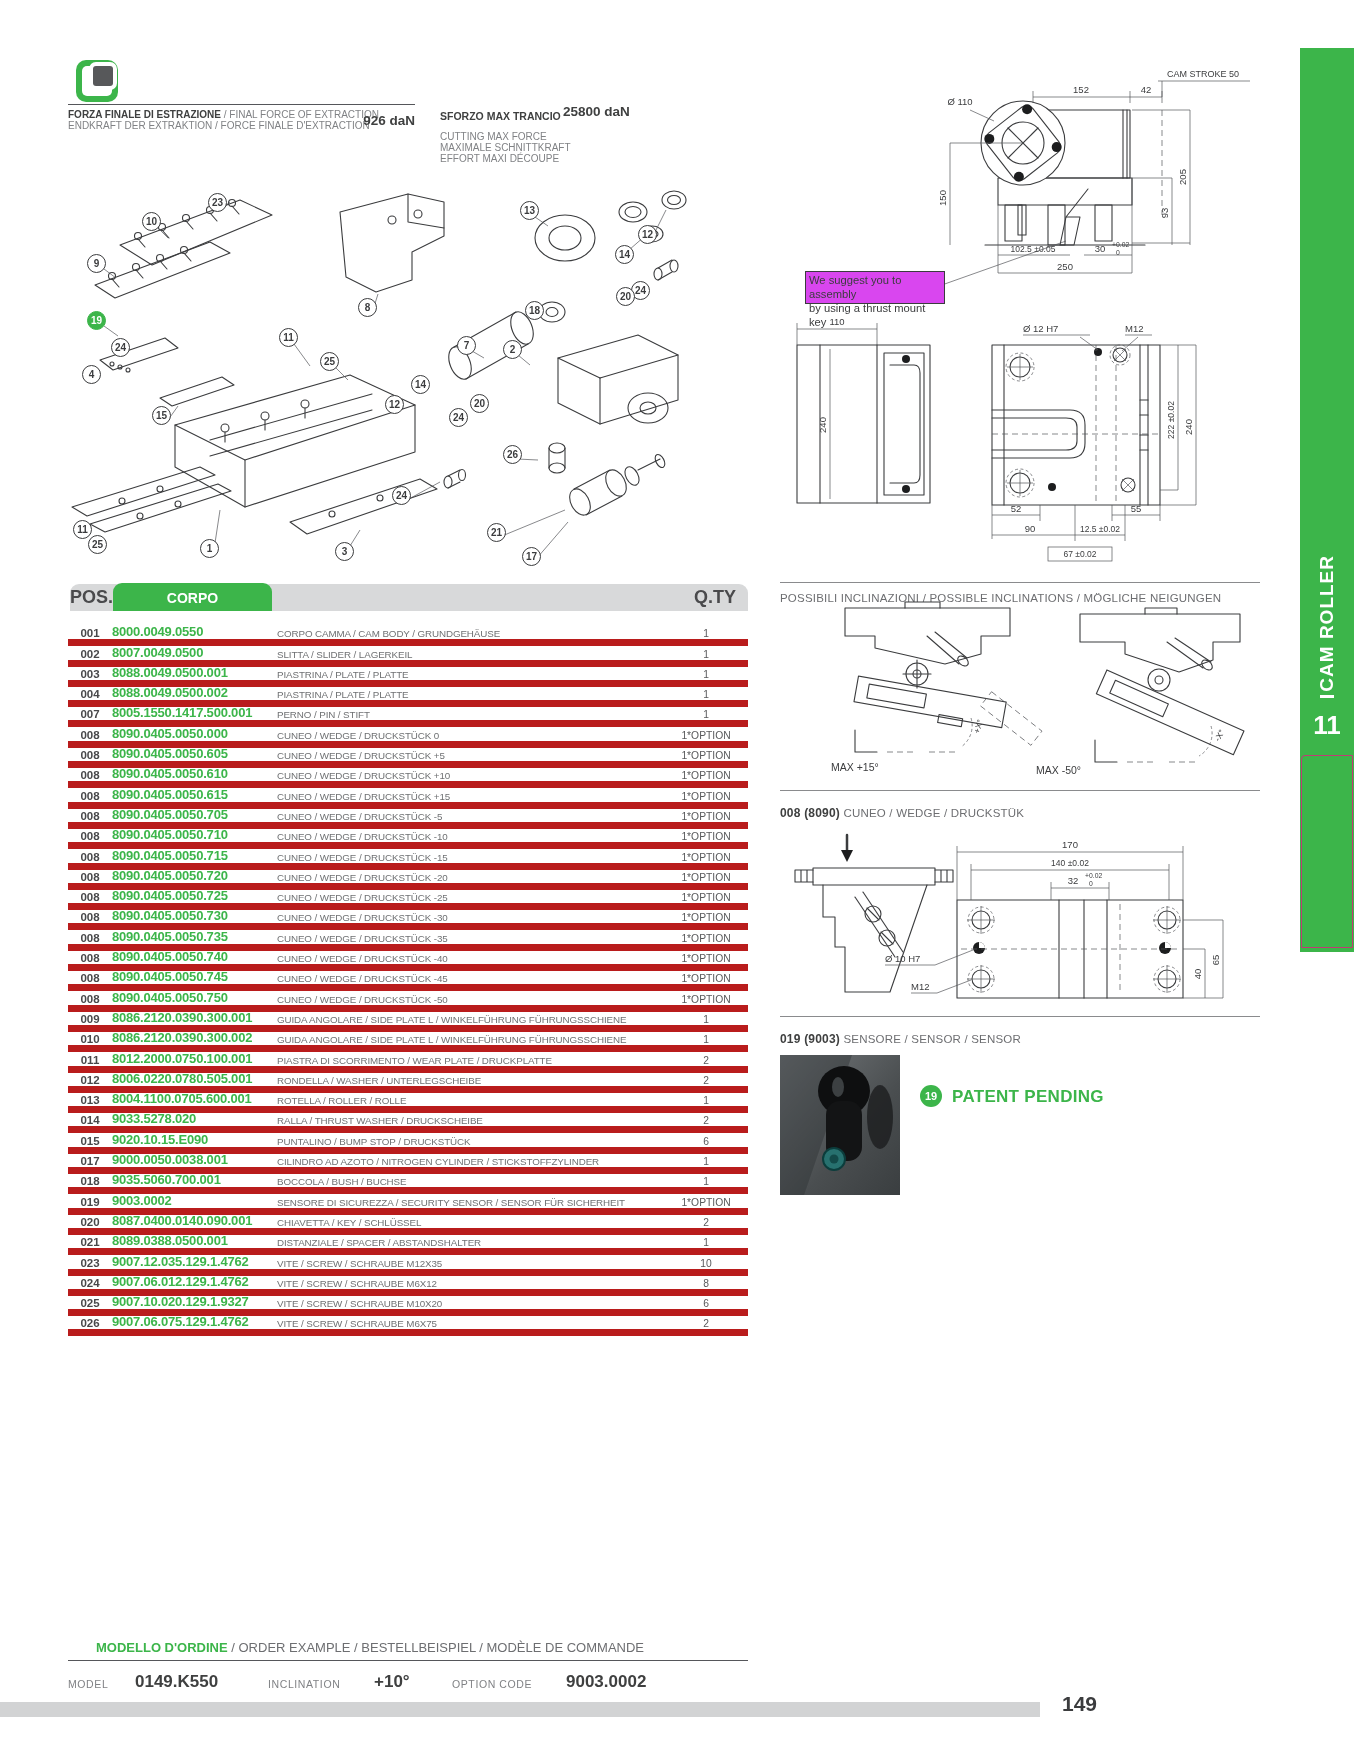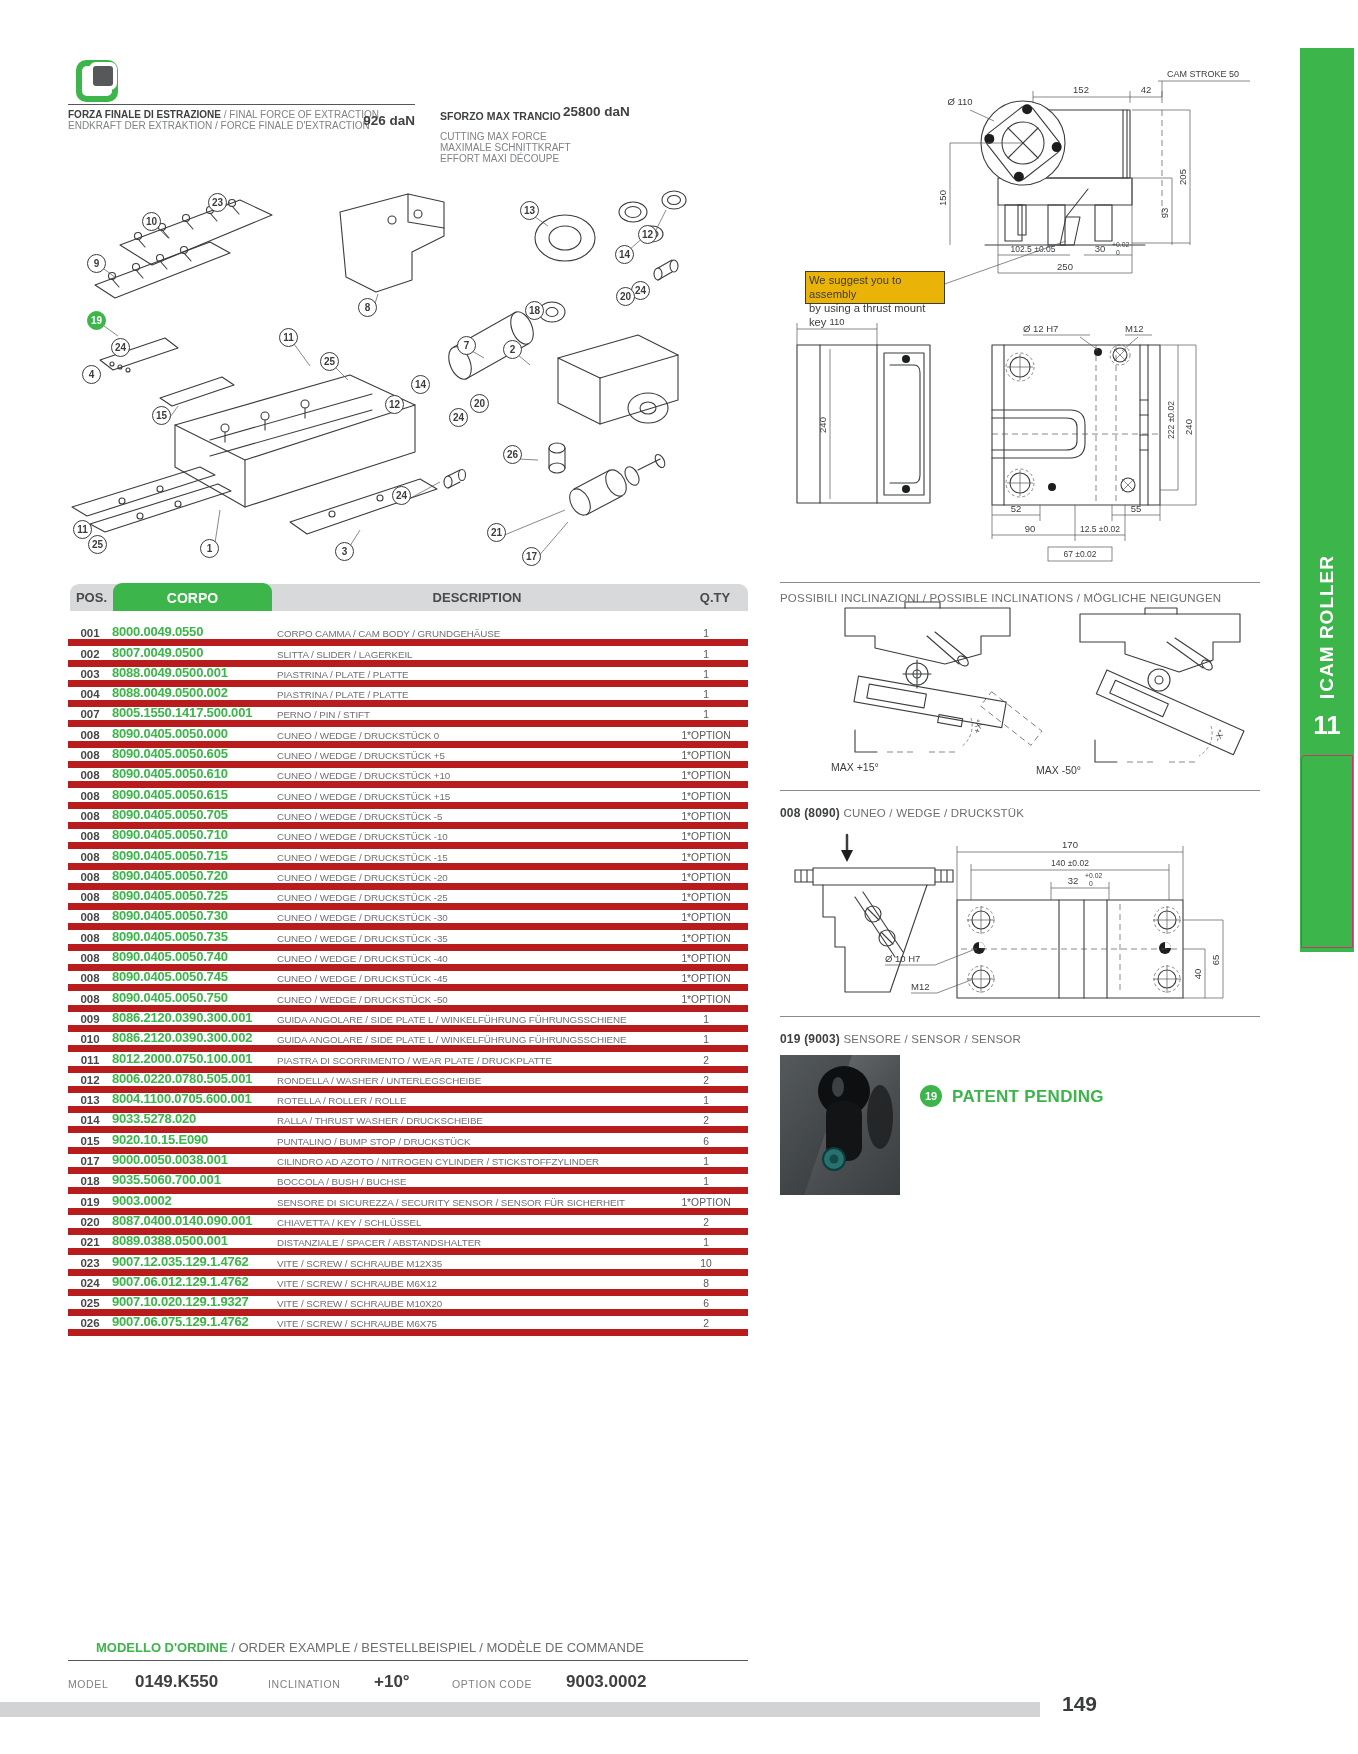--- a/index.html
+++ b/index.html
@@ -23,35 +23,35 @@
   .t-code{color:#6d6e71;font-weight:400;}
   .t-bold{color:#4a4a4c;font-weight:700;}
   .t-green{color:#3cb54a;font-weight:700;}
   
   .spec-l1{font-size:10px;color:#808285;}
   .spec-b{font-weight:700;color:#3f4040;}
   .spec-val{font-weight:700;color:#3f4040;font-size:13.5px;}
   .spec-div{height:1px;background:#55565a;}
   
   .notebox{left:805px;top:271px;width:132px;height:29px;border:1px solid #3b3c3e;
-           font-size:11.2px;line-height:14px;color:#3b3c3e;text-align:left;padding:1px 3px;background:#eab308;}
+           font-size:11.2px;line-height:14px;color:#3b3c3e;text-align:left;padding:1px 3px;background:#d946ef;}
   
   .rhead{font-size:11.5px;color:#6d6e71;letter-spacing:0.2px;}
   .rhead b{color:#3f4040;font-size:12px;}
   .vdiv{height:1px;background:#8a8b8d;}
   
   .balloon{position:absolute;width:19px;height:19px;border:1.2px solid #3b3c3e;border-radius:50%;
            background:#fff;color:#3b3c3e;font-size:10px;font-weight:700;
            display:flex;align-items:center;justify-content:center;box-sizing:border-box;}
   .balloon.hl{background:#3cb54a;border-color:#3cb54a;color:#fff;}
   
   .thead{left:70px;top:584px;width:678px;height:27px;background:#d8d9da;border-radius:9px 9px 0 0;}
   .thead .green{position:absolute;left:43px;top:-1px;width:159px;height:28px;background:#3cb54a;border-radius:9px 9px 0 0;}
   .th-label{position:absolute;top:0;height:27px;display:flex;align-items:center;justify-content:center;
-            font-weight:700;font-size:13px;color:#4a4a4c;}
+            font-weight:700;font-size:18px;color:#4a4a4c;}
   #table-rows{left:68px;top:626px;width:680px;}
   .trow{display:flex;align-items:flex-end;height:20.3px;border-bottom:7px solid #b91c1c;box-sizing:border-box;}
   .c-pos{width:44px;text-align:center;font-weight:700;color:#48484a;font-size:11.5px;}
   .c-code{width:165px;color:#3cb54a;font-weight:700;font-size:13px;letter-spacing:-0.2px;}
   .c-desc{flex:1;color:#6f7173;font-size:9.8px;letter-spacing:-0.1px;}
   .c-qty{width:84px;text-align:center;color:#58595b;font-size:10.3px;}
   
   .patent-balloon{left:920px;top:1085px;width:22px;height:22px;border-radius:50%;background:#3cb54a;
                   color:#fff;font-weight:700;font-size:11px;display:flex;align-items:center;justify-content:center;}
   .patent-text{left:952px;top:1087px;font-size:17px;font-weight:600;color:#3cb54a;letter-spacing:0.3px;}
@@ -551,21 +551,20 @@
     <circle cx="54" cy="104" r="11" fill="#27716f" stroke="#0c3d3c" stroke-width="2"></circle>
     <circle cx="54" cy="104" r="4.5" fill="#134a49"></circle>
   </svg>
   <div class="abs patent-balloon">19</div>
   <div class="abs patent-text">PATENT PENDING</div>
 
   <div class="abs thead">
     <div class="green"></div>
     <div class="th-label" style="left:0;width:43px;">POS.</div>
     <div class="th-label" style="left:43px;width:159px;color:#fff;font-size:14px;">CORPO</div>
-    <div class="th-label" style="left:202px;width:410px;">DESCRIPTION</div>
     <div class="th-label" style="left:612px;width:66px;">Q.TY</div>
   </div>
   <div id="table-rows" class="abs">
       <div class="trow">
         <span class="c-pos">001</span>
         <span class="c-code">8000.0049.0550</span>
         <span class="c-desc">CORPO CAMMA / CAM BODY / GRUNDGEHÄUSE</span>
         <span class="c-qty">1</span>
       </div>
       <div class="trow">

